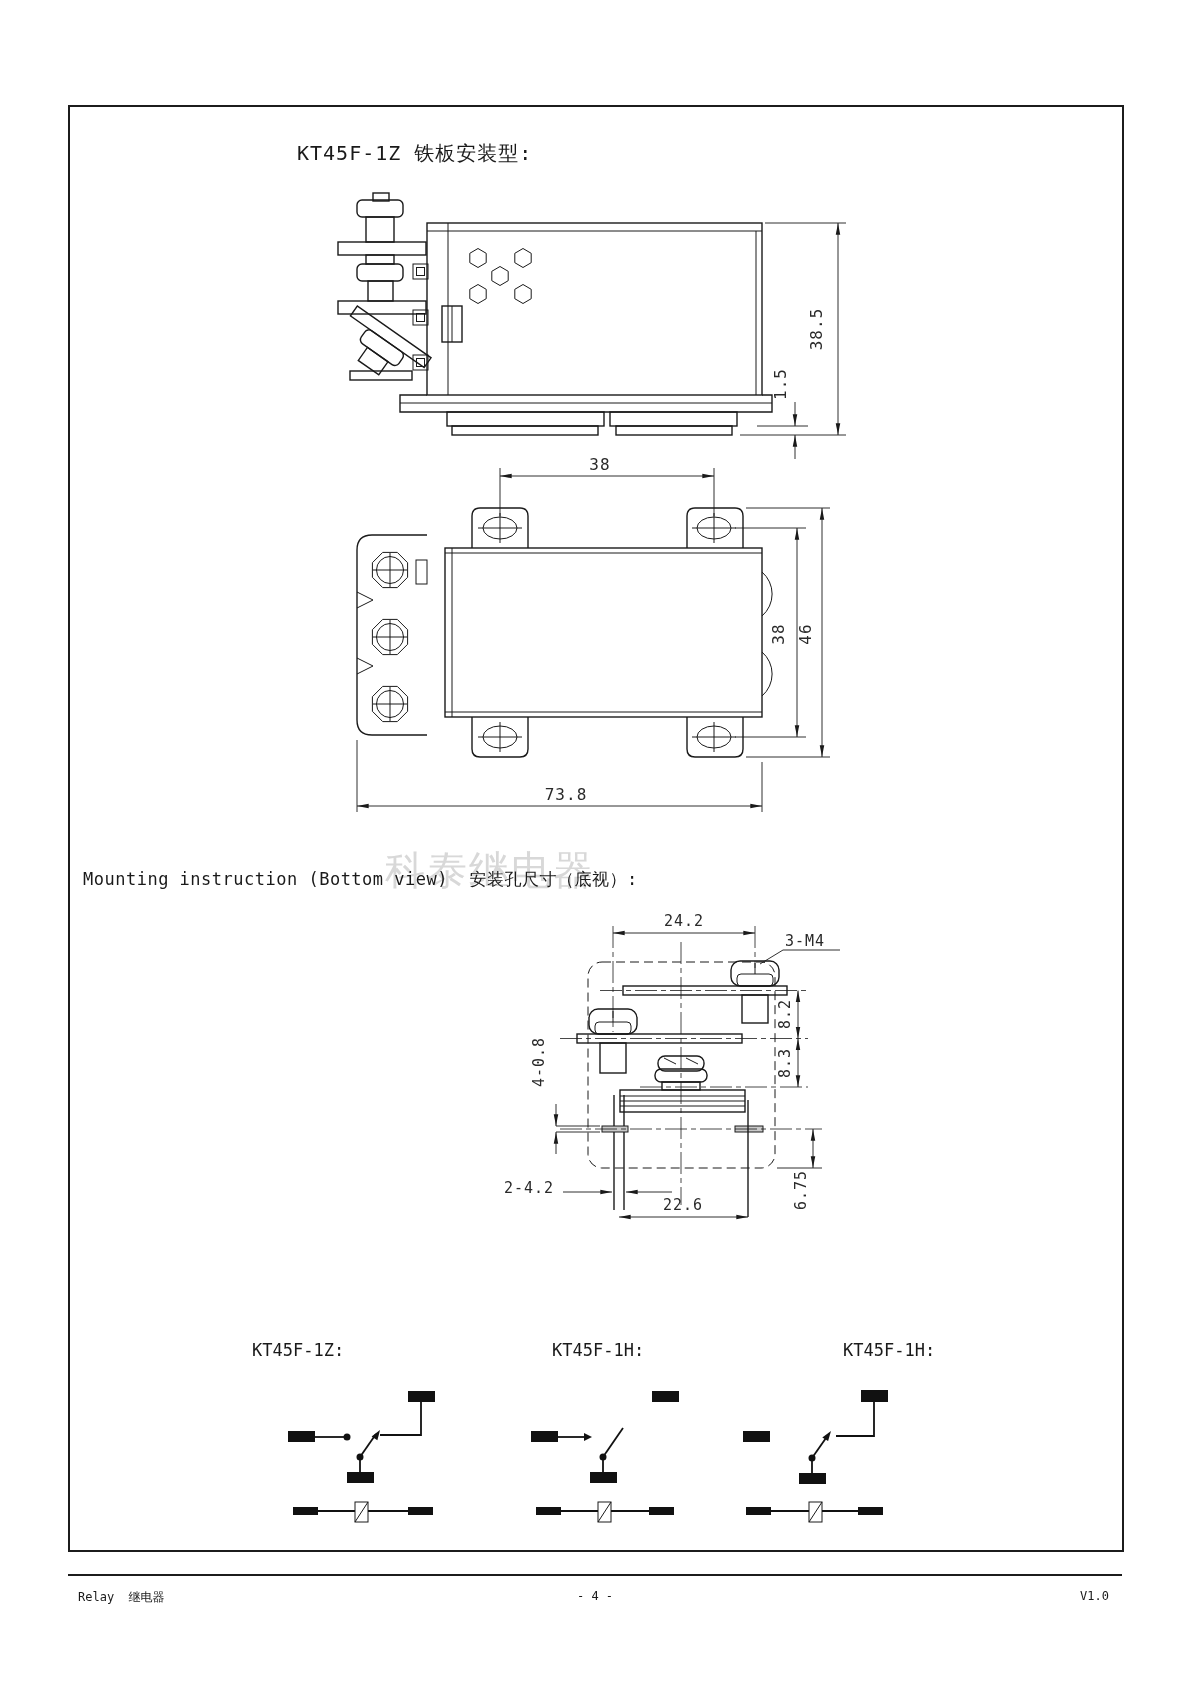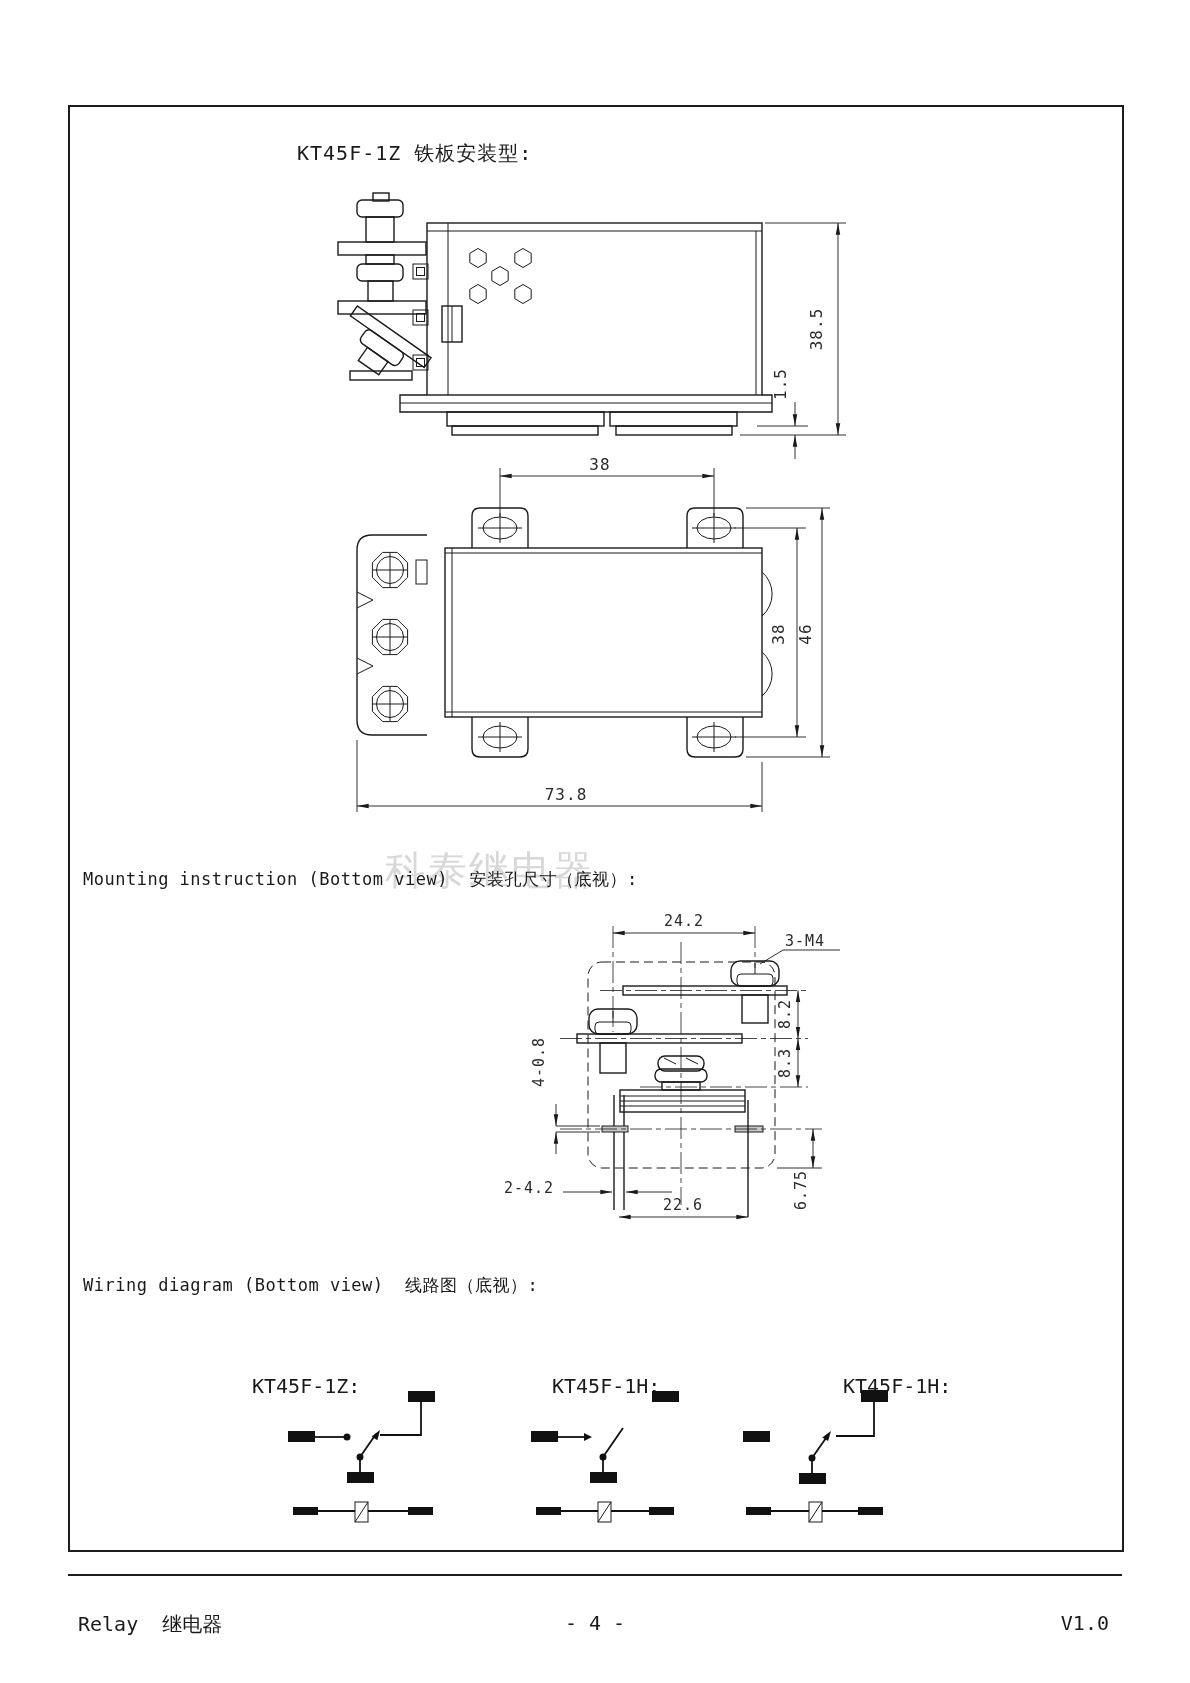--- a/index.html
+++ b/index.html
@@ -4,31 +4,31 @@
 <style>
   html,body{margin:0;padding:0;background:#ffffff;}
   .page{position:relative;width:1190px;height:1683px;background:#fff;overflow:hidden;
         font-family:"DejaVu Sans Mono","DejaVu Sans",sans-serif;color:#1a1a1a;}
   .border-box{position:absolute;left:68px;top:105px;width:1052px;height:1443px;
               border:2px solid #1c1c1c;}
   .title{position:absolute;left:297px;top:140px;font-size:20px;letter-spacing:1px;white-space:pre;}
   .heading{position:absolute;left:83px;font-size:17px;letter-spacing:0.5px;white-space:pre;}
   .h-mount{top:868px;}
   .h-wire{top:1274px;}
-  .wlabel{position:absolute;top:1374px;font-size:20px;white-space:pre;}
+  .wlabel{position:absolute;top:1340px;font-size:17px;white-space:pre;}
   .wl1{left:252px;} .wl2{left:552px;} .wl3{left:843px;}
   .wm{position:absolute;color:#d8d8d8;user-select:none;white-space:pre;}
   .wm1{left:438px;top:752px;font-size:62px;font-weight:bold;letter-spacing:14px;
        font-family:"DejaVu Sans","Liberation Sans",sans-serif;}
   .wm2{left:385px;top:843px;font-size:40px;letter-spacing:2px;
        font-family:"DejaVu Sans","Liberation Sans",sans-serif;}
   .drawing{position:absolute;left:0;top:0;}
   .footer-line{position:absolute;left:68px;top:1574px;width:1054px;height:0;
                border-top:2px solid #1c1c1c;}
-  .footer{position:absolute;left:0;top:1589px;width:1190px;height:24px;font-size:20px;margin-top:22px;}
+  .footer{position:absolute;left:0;top:1589px;width:1190px;height:24px;font-size:12px;}
   .footer .fl{position:absolute;left:78px;white-space:pre;}
   .footer .fc{position:absolute;left:50%;transform:translateX(-50%);white-space:pre;}
   .footer .fr{position:absolute;right:81px;white-space:pre;}
   
   svg .ol{fill:none;stroke:#1a1a1a;stroke-width:1.4px;}
   svg .thin{fill:none;stroke:#1a1a1a;stroke-width:1px;}
   svg .dsh{fill:none;stroke:#1a1a1a;stroke-width:1px;stroke-dasharray:9 5;}
   svg .cl{fill:none;stroke:#1a1a1a;stroke-width:0.8px;stroke-dasharray:22 4 5 4;}
   svg .dim{fill:none;stroke:#1a1a1a;stroke-width:0.9px;}
   svg .w{fill:none;stroke:#111;stroke-width:1.8px;}
@@ -41,21 +41,20 @@
 <body>
 
 <div class="page">
 
   <div class="border-box"></div>
 
   <div class="wm wm2">科泰继电器</div>
 
   <div class="title">KT45F-1Z 铁板安装型:</div>
   <div class="heading h-mount">Mounting instruction (Bottom view)  安装孔尺寸（底视）:</div>
-  <div class="heading h-wire">Wiring diagram (Bottom view)  线路图（底视）:</div>
 
   <div class="wlabel wl1">KT45F-1Z:</div>
   <div class="wlabel wl2">KT45F-1H:</div>
   <div class="wlabel wl3">KT45F-1H:</div>
 
   <svg class="drawing" width="1190" height="1683" viewBox="0 0 1190 1683">
     <defs>
       <marker id="arr" viewBox="0 0 12 6" refX="12" refY="3" markerWidth="13" markerHeight="6.5" orient="auto-start-reverse">
         <path d="M0,0.7 L12,3 L0,5.3 Z" fill="#1a1a1a"></path>
       </marker>

